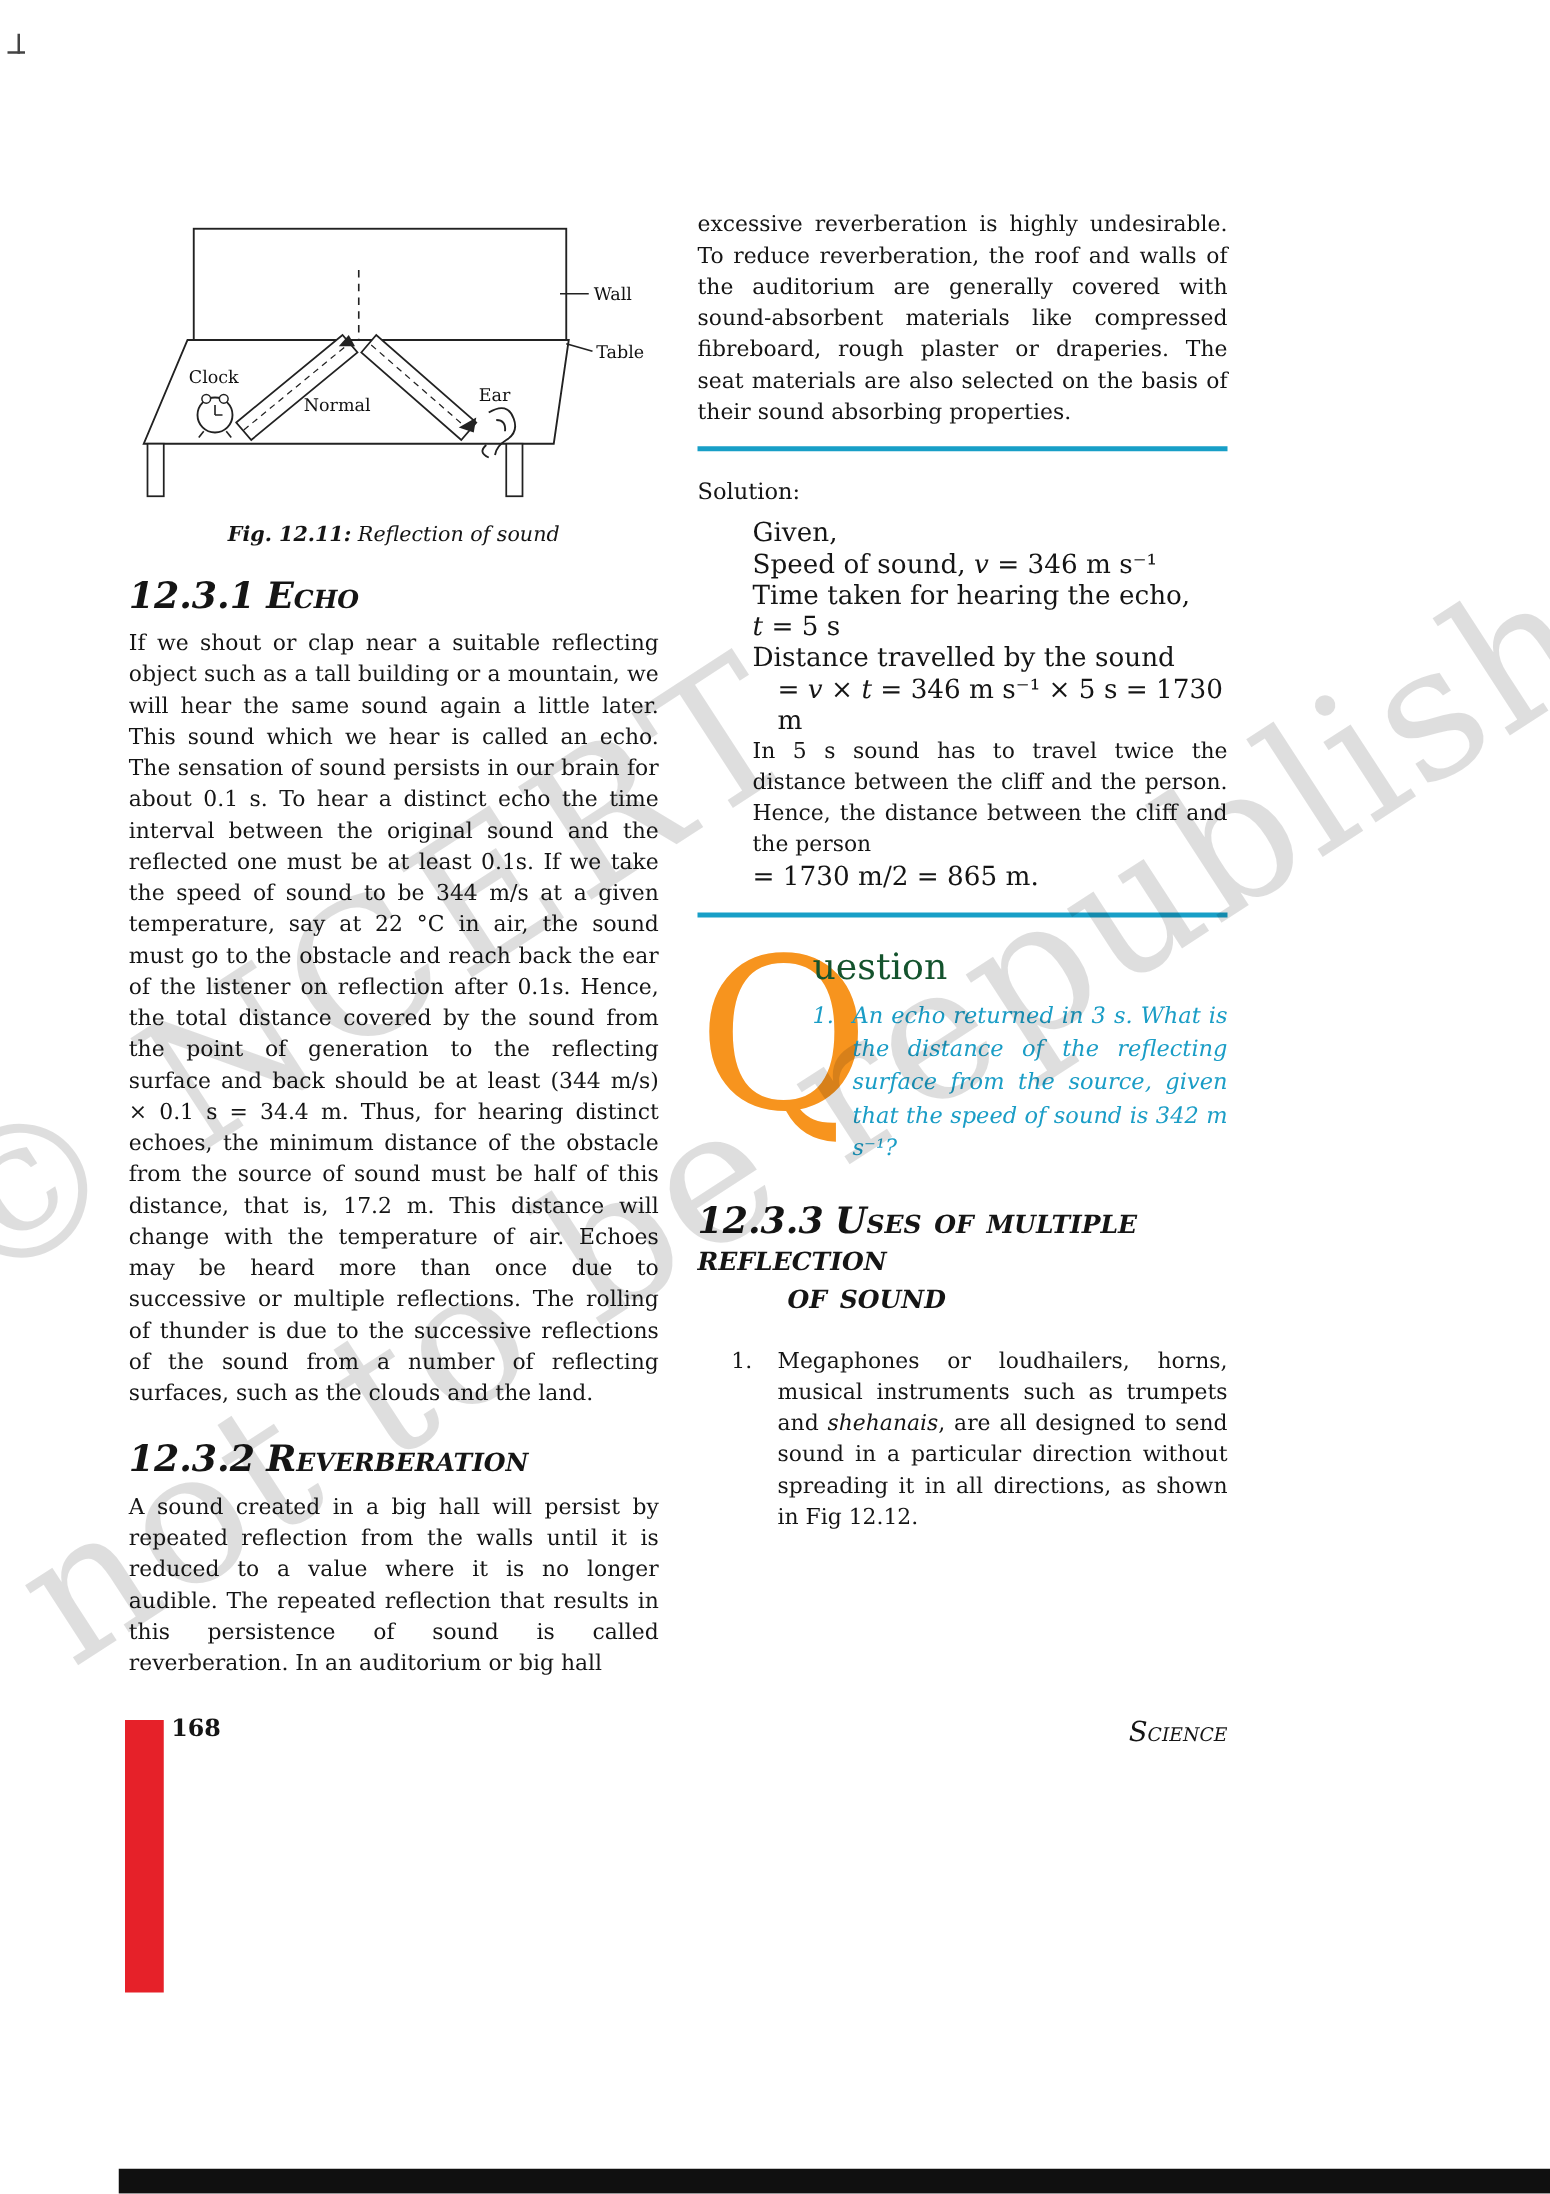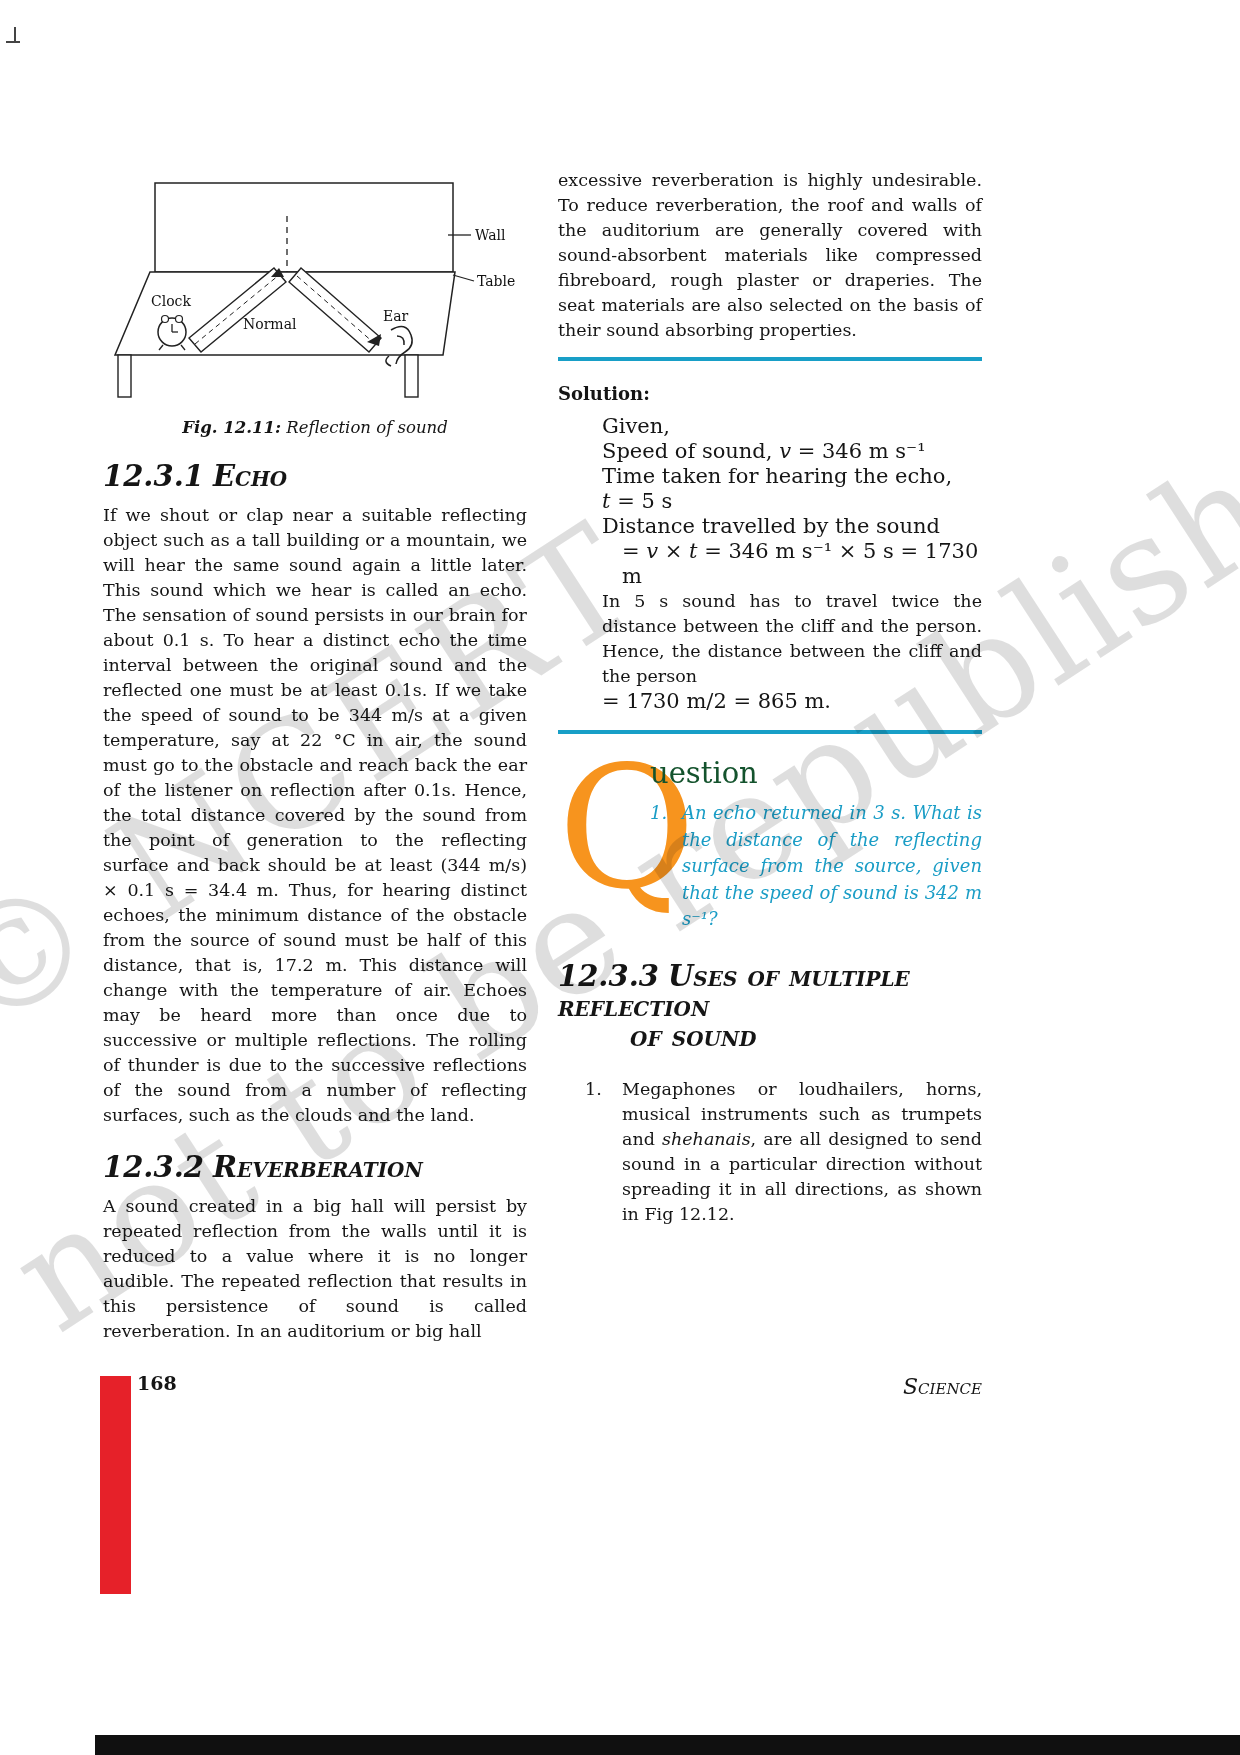--- a/index.html
+++ b/index.html
@@ -19,21 +19,21 @@
   
   .h-section { font-size:29px; font-weight:700; font-style:italic; margin:24px 0 12px 0; line-height:30px; }
   .h-num { margin-right:9px; }
   .sc { font-variant:small-caps; }
   .h-line2 { padding-left:72px;text-align:right; }
   
   .rule { height:4px; background:#189fc7; border:none; margin:0; }
   
   .example-text { font-size:17.5px; line-height:25px; text-align:justify; padding-left:46px; text-indent:-46px; margin:12px 0 0 0; }
   .ex-label { font-weight:bold; }
-  .sol-label { font-weight:bold; font-size:18px; margin:22px 0 10px 0; }
+  .sol-label { font-weight:normal; font-size:18px; margin:22px 0 10px 0; }
   .sol-line { font-size:21px; line-height:25px; margin:0 0 0 44px; }
   .sol-calc { margin-left:64px; }
   .sol-para { font-size:17.5px; line-height:25px; margin:0 0 0 44px; text-align:justify; }
   .var { font-style:italic; }
   
   .question-row { display:flex; margin-top:20px; }
   .q-big { flex:none; width:84px; font-size:168px; line-height:148px; color:#f7941e; }
   .q-content { padding-left:8px; padding-top:2px; }
   .q-head { font-size:29px; color:#14532d; margin:0 0 10px 0; }
   .q-item { display:flex; color:#1a9dc6; font-style:italic; font-size:18px; line-height:26.5px; }

